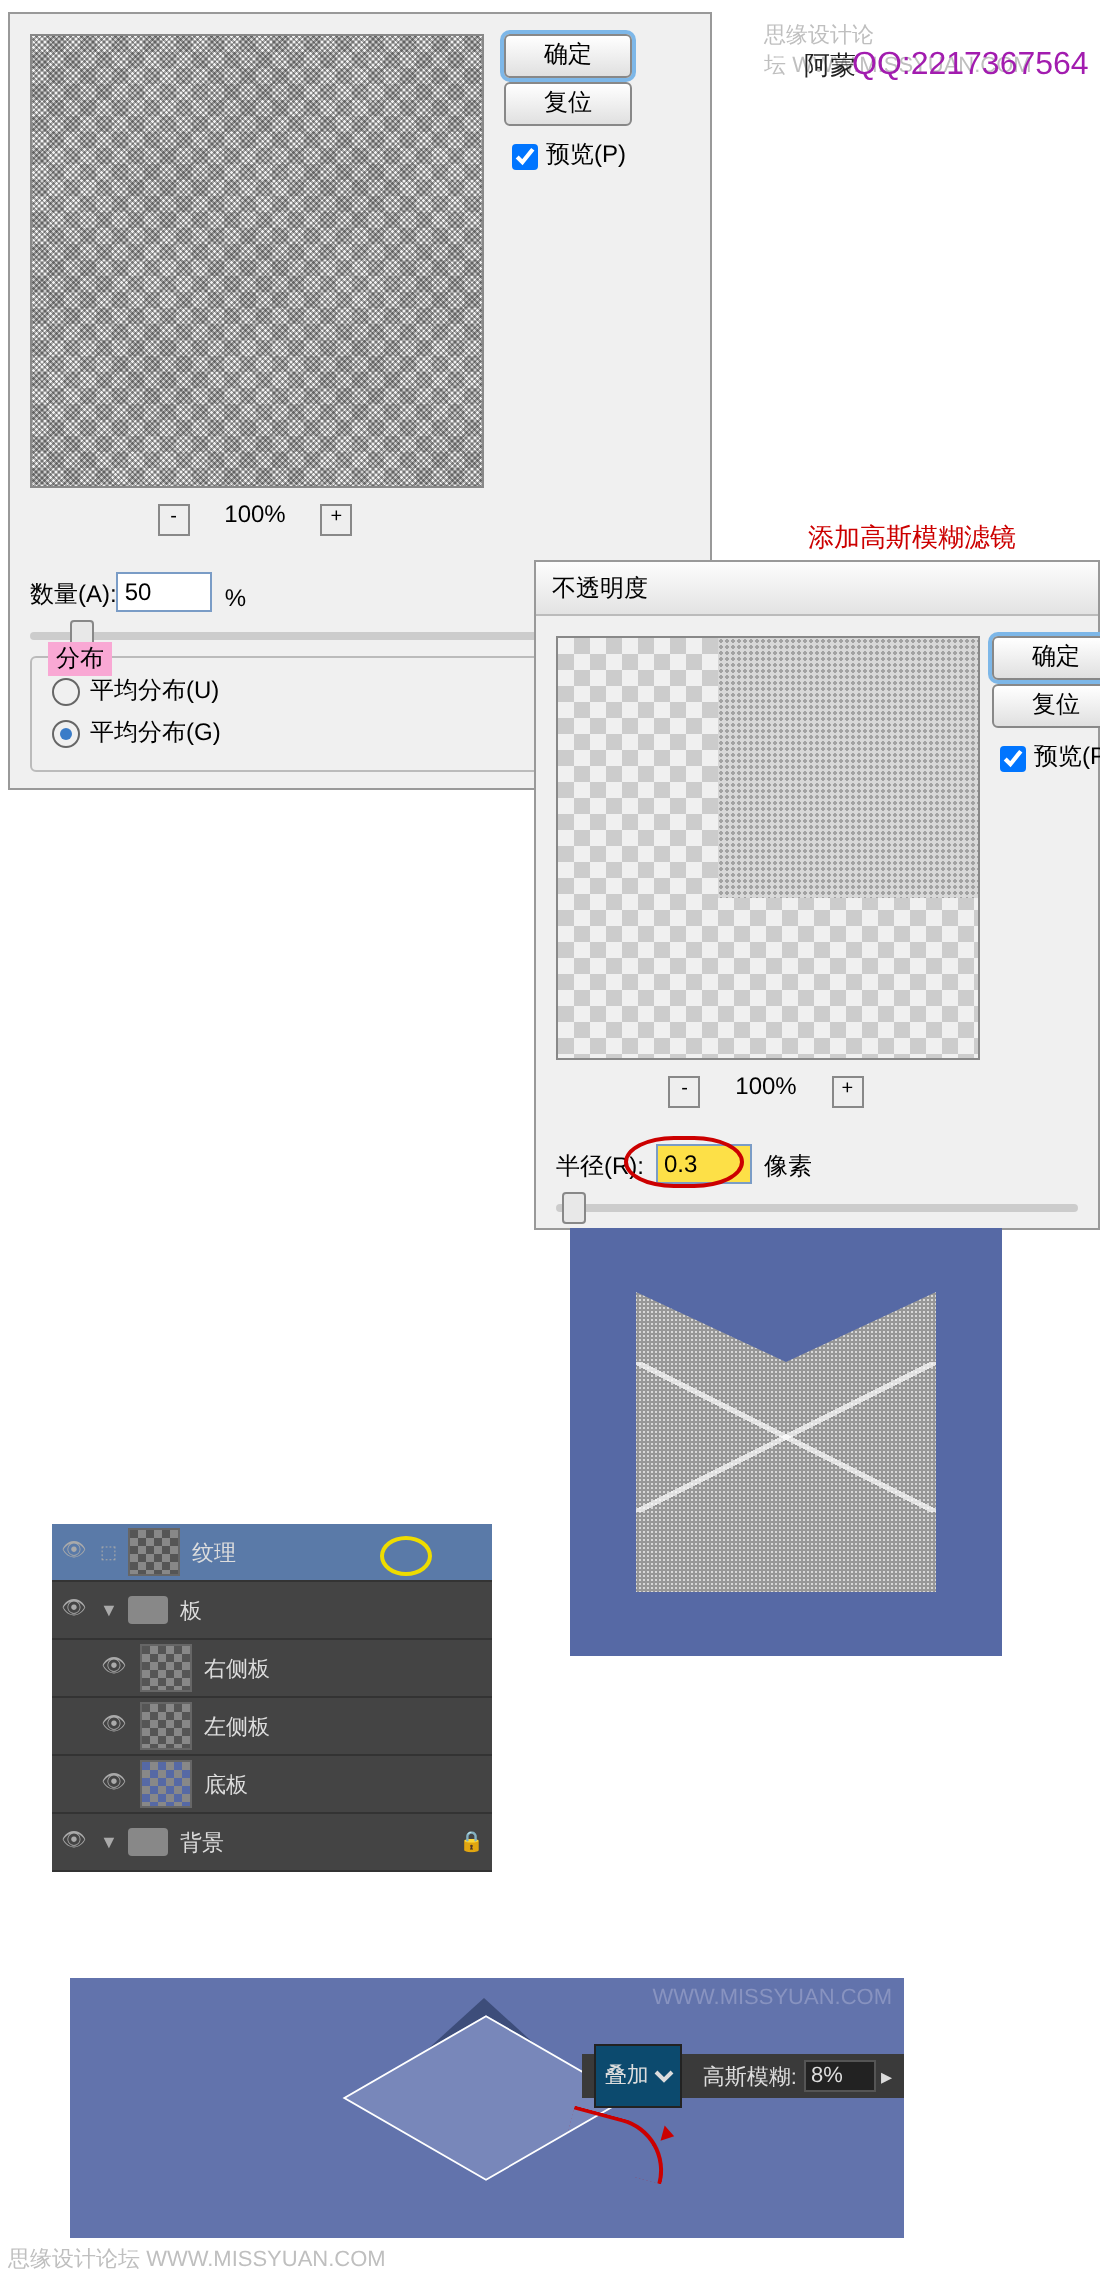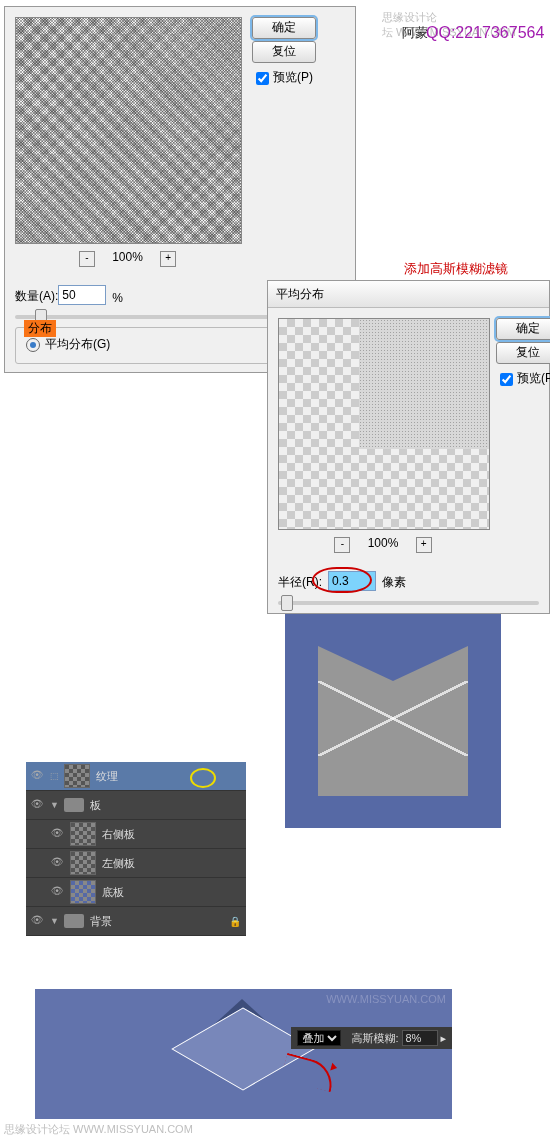--- a/index.html
+++ b/index.html
@@ -22,21 +22,21 @@
 .btn{width:62px;height:20px;background:linear-gradient(#fff,#e0e0e0);border:1px solid #888;border-radius:3px;font-size:12px;margin-bottom:2px;display:block;text-align:center;line-height:18px;cursor:pointer}
 .btn.primary{box-shadow:0 0 0 2px #7db7e8}
 .right-col{padding-left:12px}
 .checkbox-row{display:flex;align-items:flex-start;margin-top:6px}
 .cb{width:13px;height:13px;margin-right:4px}
 .field-row{display:flex;align-items:flex-end;padding:8px 10px}
 .field-row input{width:40px;height:16px;border:1px solid #7a9cc6;padding:1px 3px;font-size:12px}
 .slider{margin:2px 10px 8px;height:4px;background:#ccc;position:relative;border-radius:2px}
 .slider .thumb{position:absolute;width:10px;height:14px;background:#e8e8e8;border:1px solid #888;top:-6px;border-radius:2px}
 .group{margin:4px 10px 8px;border:1px solid #bbb;border-radius:3px;padding:8px 10px 6px;position:relative}
-.group .legend{position:absolute;top:-8px;left:8px;background:#f97316;padding:0 4px;font-size:12px}
+.group .legend{position:absolute;top:-8px;left:8px;background:#f9a8d4;padding:0 4px;font-size:12px}
 .radio-row{display:flex;align-items:center;margin-bottom:4px}
 .radio{width:12px;height:12px;border:1px solid #666;border-radius:50%;margin-right:5px;display:inline-flex;align-items:center;justify-content:center}
 .radio.checked::after{content:"";width:6px;height:6px;background:#3a7cc8;border-radius:50%}
 
 
 .dlg2{position:absolute;left:267px;top:280px;width:281px;background:#f0f0f0;border:1px solid #999}
 .dlg2 .checker{width:210px;height:210px}
 .blur-noise{width:62%;height:62%;margin-left:38%;background:#d8d8d8;background-image:radial-gradient(circle,rgba(0,0,0,.25) 1px,transparent 1px);background-size:3px 3px;filter:blur(0.3px)}
 .red-circle{position:absolute;border:2px solid #c00;border-radius:50%/60%;pointer-events:none}
 
@@ -58,21 +58,21 @@
 .highlight{background:#5a7aa8}
 
 
 .result2{position:absolute;left:35px;top:989px;width:417px;height:130px;background:#6273ac}
 .box3d{position:absolute;left:152px;top:10px;width:110px;height:110px}
 .face-top{position:absolute;width:78px;height:78px;background:#7887ba;transform:rotate(45deg) skew(-15deg,-15deg);top:10px;left:16px;border:1px solid #fff}
 .face-shadow{position:absolute;width:0;height:0;border-left:55px solid transparent;border-right:55px solid transparent;border-bottom:50px solid #3d4d7a;top:0;left:0}
 .red-arrow{position:absolute;border-top:2px solid #c00;border-right:2px solid #c00;width:50px;height:25px;border-radius:0 40px 0 0;transform:rotate(15deg)}
 .red-arrow::after{content:"";position:absolute;right:-2px;top:-4px;width:0;height:0;border-left:6px solid #c00;border-top:4px solid transparent;border-bottom:4px solid transparent}
 .opacity-bar{position:absolute;right:0;top:38px;background:#3a3a3a;color:#ddd;display:flex;align-items:center;height:22px;padding:0 6px;font-size:11px}
-.opacity-bar select{background:#000000;color:#ddd;border:1px solid #222;font-size:11px;height:16px}
+.opacity-bar select{background:#0c4a6e;color:#ddd;border:1px solid #222;font-size:11px;height:32px}
 .opacity-bar .pct{width:30px;background:#222;color:#ddd;border:1px solid #555;margin-left:4px;font-size:11px;padding:1px 2px}
 </style>
 </head>
 <body>
 
 <div class="container">
 
 <div class="watermark" style="left:382px;top:10px"><span>思缘设计论坛</span>&nbsp;<span>WWW.MISSYUAN.COM</span></div>
 <div style="position:absolute;left:402px;top:24px;font-size:13px;color:#222">阿蒙</div>
 <div class="orange-text" style="position:absolute;left:426px;top:24px">QQ:2217367564</div>
@@ -102,31 +102,35 @@
     <span>数量(A):</span>
     <input value="50" style="">
     <span style="margin-left:6px">%</span>
   </div>
   <div class="slider">
         <div class="thumb" style="left:6%"></div>
       </div>
   <div class="group">
     <div class="legend">分布</div>
     <div class="radio-row">
+          <span class="radio"></span>
+          <span>平均分布(U)</span>
+        </div>
+    <div class="radio-row">
           <span class="radio checked"></span>
           <span>平均分布(G)</span>
         </div>
   </div>
 </div>
 
 <div class="red-text" style="position:absolute;left:404px;top:260px">添加高斯模糊滤镜</div>
 
 <div class="dlg2">
   <div class="titlebar">
-    <span>平均分布</span>
+    <span>不透明度</span>
     <div class="spacer"></div>
   </div>
   <div class="dlg-body">
     <div class="preview-area" style="width:210px">
       <div class="checker">
             <div class="blur-noise"></div>
           </div>
       <div class="zoom-row">
         <span class="zbtn">-</span>
         <span style="margin:0 14px">100%</span>
@@ -137,21 +141,21 @@
       <div class="btn primary">确定</div>
       <div class="btn">复位</div>
       <div class="checkbox-row">
         <input type="checkbox" class="cb" checked="" style="">
         <span>预览(P</span>
       </div>
     </div>
   </div>
   <div class="field-row" style="position:relative">
     <span>半径(R):</span>
-    <input style="margin-left: 6px; background: #7dd3fc;" value="0.3">
+    <input style="margin-left: 6px; background: #fde047;" value="0.3">
     <span style="margin-left:6px">像素</span>
     <div class="red-circle" style="left:44px;top:4px;width:56px;height:22px"></div>
   </div>
   <div class="slider">
         <div class="thumb" style="left:1%"></div>
       </div>
 </div>
 
 <div class="result1">
   <div class="result1-inner">

